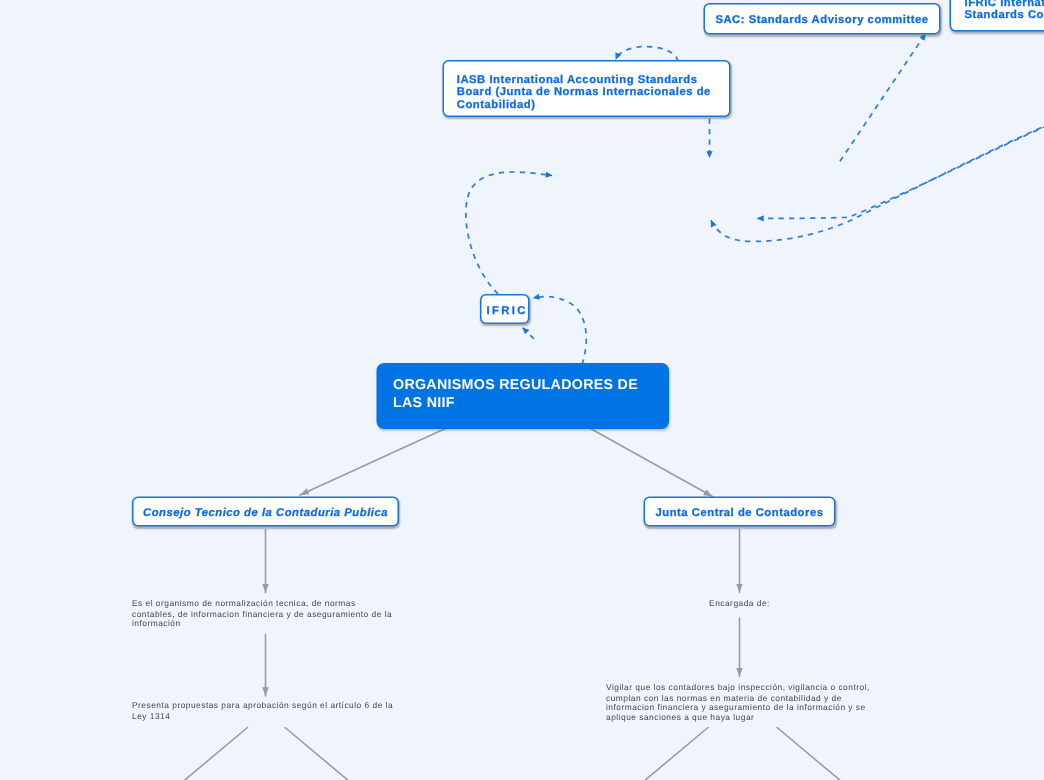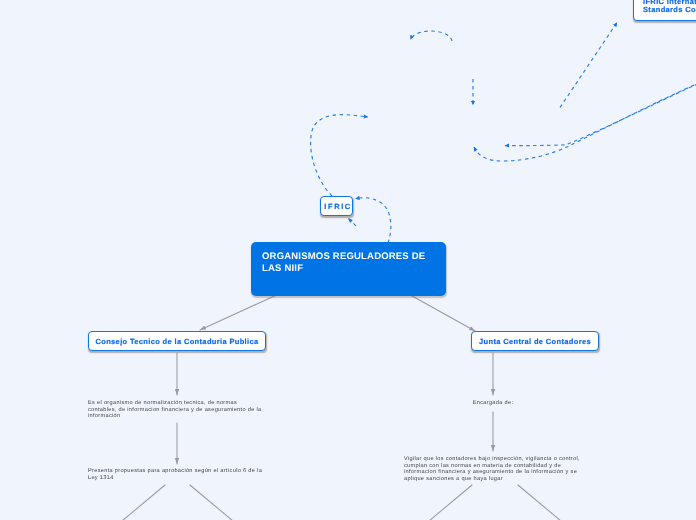--- a/index.html
+++ b/index.html
@@ -38,26 +38,26 @@
   #node-sac{left:469px;top:2px;width:158px;height:21px;
             display:flex;align-items:center;justify-content:center;}
   #node-ifric{left:633px;top:-9px;width:176px;height:30px;
               padding:5.5px 9px 0 9px;line-height:8.7px;}
   #node-iasb{left:295px;top:40px;width:192px;height:38px;
              padding:7.5px 4px 0 8.5px;line-height:8.7px;}
   #node-entes{left:371px;top:107px;width:192px;height:38px;
               padding:7.5px 4px 0 8.5px;line-height:8.7px;}
   #node-niif{left:320px;top:196px;width:33px;height:20px;letter-spacing:1.6px;
              text-indent:3.2px;display:flex;align-items:center;justify-content:center;}
-  #node-organismos{left:251px;top:242px;width:195px;height:54px;font-size:9.5px;
+  #node-organismos{left:251px;top:242px;width:195px;height:44px;font-size:9.5px;
                    letter-spacing:0.2px;padding:8.5px 0 0 11px;line-height:12px;}
   #node-consejo{left:88px;top:331px;width:178px;height:20px;
-                display:flex;align-items:center;justify-content:center;}
+                display:flex;align-items:center;justify-content:center;font-style:italic;}
   #node-junta{left:429px;top:331px;width:128px;height:20px;
-              display:flex;align-items:center;justify-content:center;margin-left:42px;}
+              display:flex;align-items:center;justify-content:center;}
 
   #txt-consejo1{left:88px;top:400px;width:176px;}
   #txt-consejo2{left:88px;top:468px;width:178px;}
   #txt-junta1{left:433px;top:400px;width:120px;text-align:center;}
   #txt-junta2{left:404px;top:456px;width:182px;}
 </style>
 </head>
 <body>
 
 <div id="canvas">
@@ -91,21 +91,23 @@
       <path d="M177,423 L177,464" marker-end="url(#ahS)"></path>
       <path d="M165,485 L122,521"></path>
       <path d="M190,485 L233,521"></path>
       <path d="M493,353 L493,395" marker-end="url(#ahS)"></path>
       <path d="M493,412 L493,451" marker-end="url(#ahS)"></path>
       <path d="M472,485 L429,521"></path>
       <path d="M518,485 L561,521"></path>
     </g>
   </svg>
 
+  <div class="node nb" id="node-sac">SAC: Standards Advisory committee</div>
   <div class="node nb" id="node-ifric">IFRIC International Financial Reporting Standards Committee</div>
+  <div class="node nb" id="node-iasb">IASB International Accounting Standards Board (Junta de Normas Internacionales de Contabilidad)</div>
   <div class="node nb" id="node-niif">IFRIC</div>
   <div class="node nfill" id="node-organismos">ORGANISMOS REGULADORES DE LAS NIIF</div>
   <div class="node nb" id="node-consejo">Consejo Tecnico de la Contaduria Publica</div>
   <div class="node nb" id="node-junta">Junta Central de Contadores</div>
 
   <div class="plain" id="txt-consejo1">Es el organismo de normalización tecnica, de normas contables, de informacion financiera y de aseguramiento de la información</div>
   <div class="plain" id="txt-consejo2">Presenta propuestas para aprobación según el artículo 6 de la Ley 1314</div>
   <div class="plain" id="txt-junta1">Encargada de:</div>
   <div class="plain" id="txt-junta2">Vigilar que los contadores bajo inspección, vigilancia o control, cumplan con las normas en materia de contabilidad y de informacion financiera y aseguramiento de la información y se aplique sanciones a que haya lugar</div>
 

